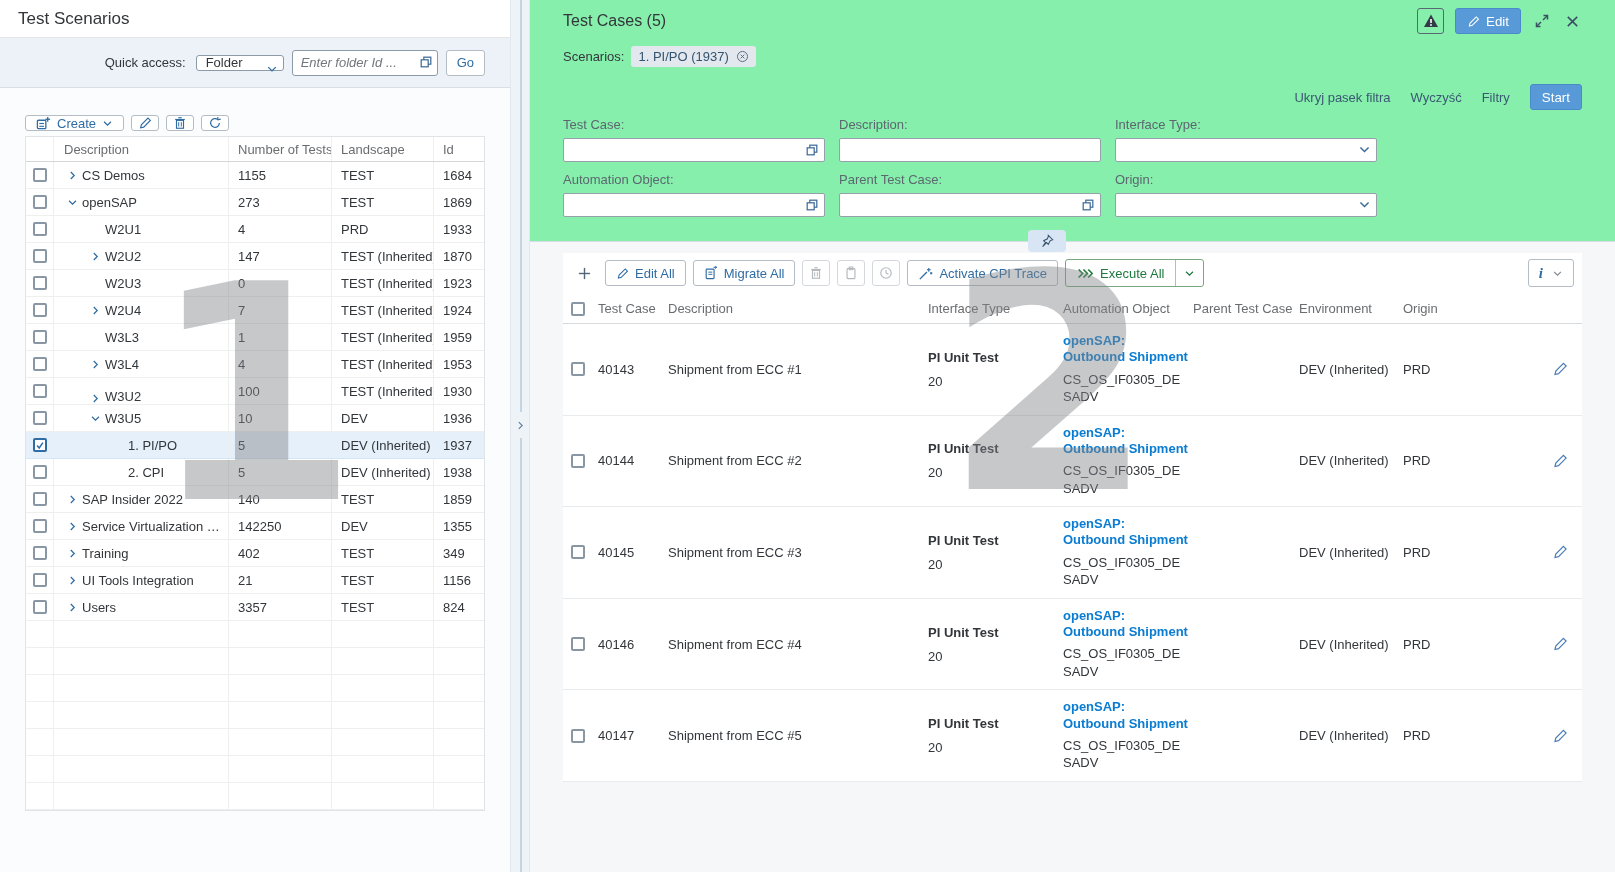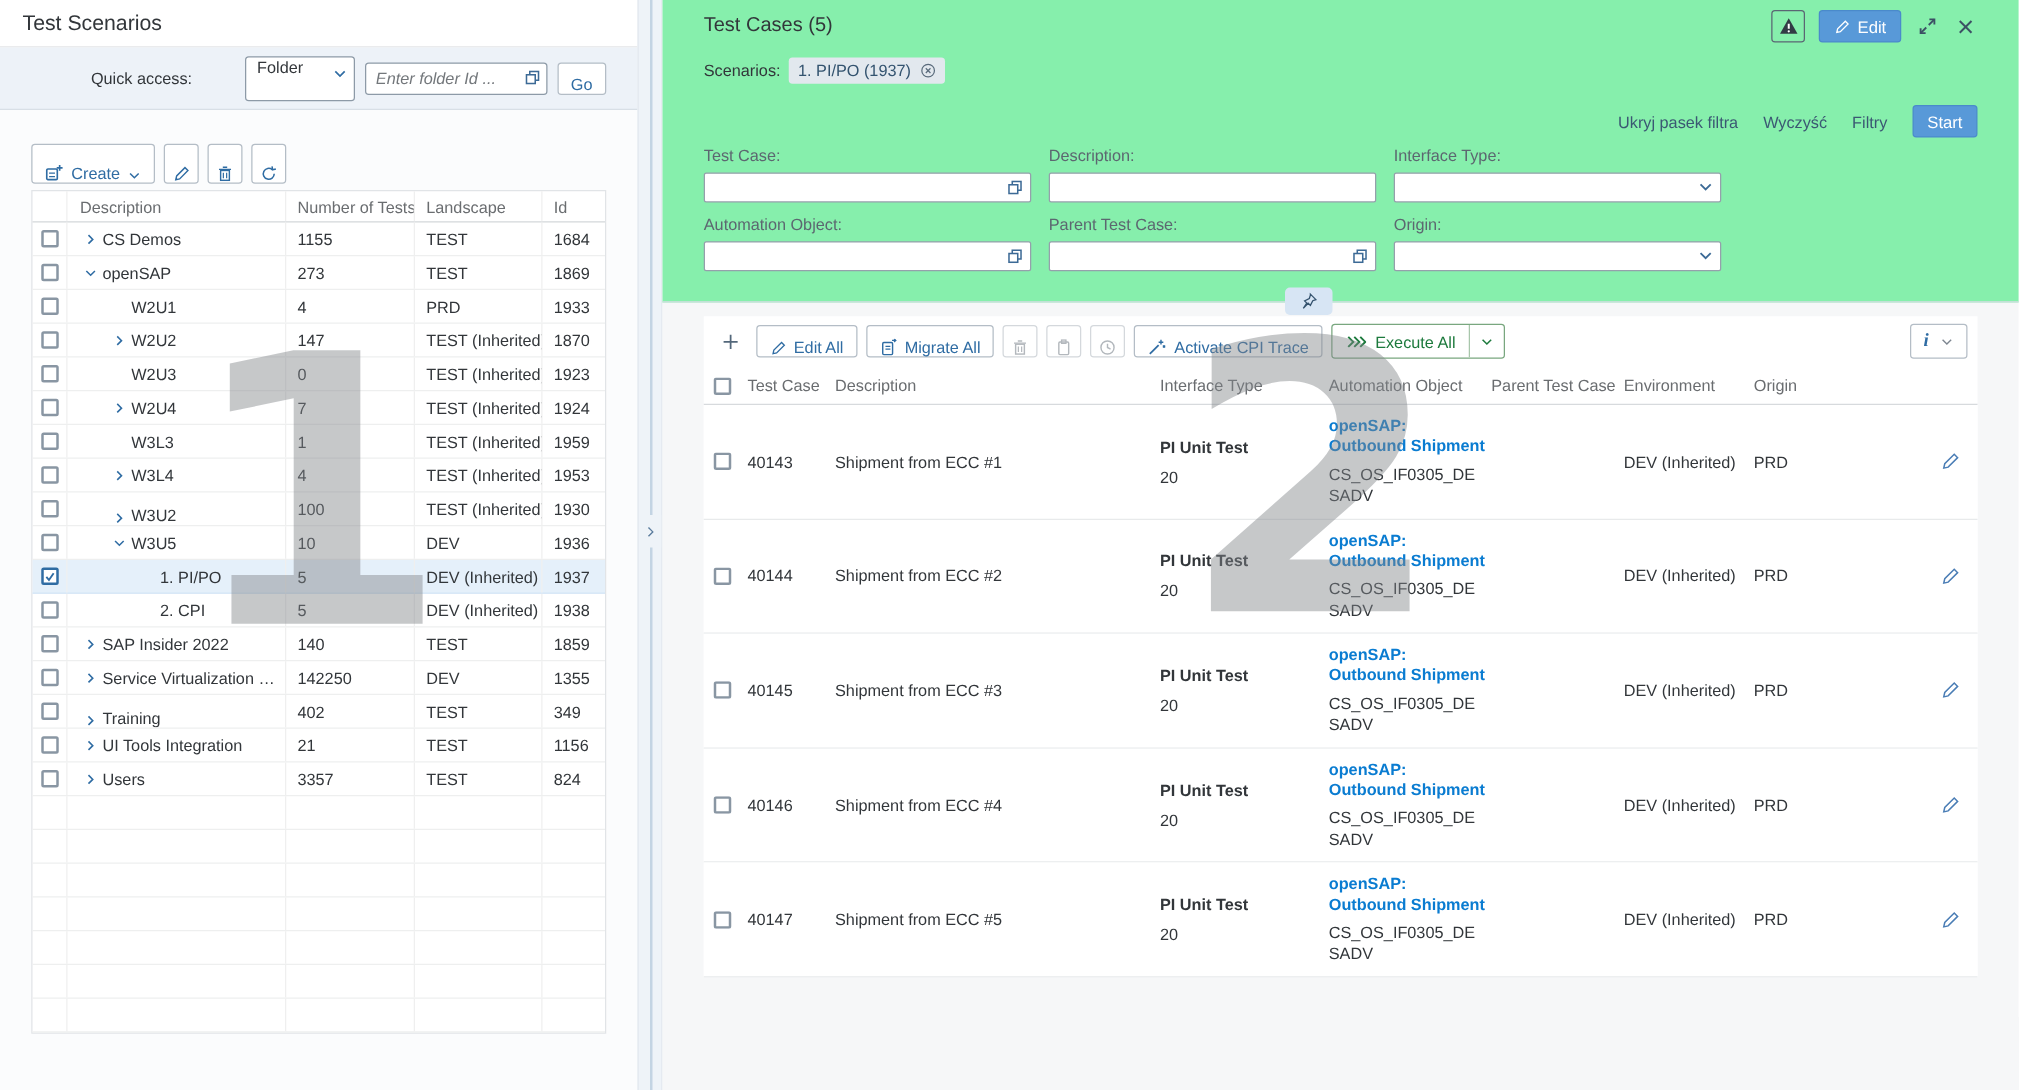--- a/index.html
+++ b/index.html
@@ -11,37 +11,37 @@
   .app { display:flex; width:100%; height:100%; }
 
   
   .left-panel { width:510px; background:#fbfcfd; display:flex; flex-direction:column; }
   .lp-title-bar { height:38px; background:#fff; display:flex; align-items:center;
     padding:0 18px; border-bottom:1px solid #e3e5e7; }
   .lp-title { font-size:17px; color:#32363a; }
   .lp-quick { height:50px; background:#edf2f8; border-bottom:1px solid #d8dfe6;
     display:flex; align-items:center; justify-content:flex-end; padding-right:25px; gap:8px; }
   .lp-quick-label { margin-right:2px; }
-  .sel-box { position:relative; width:88px; height:36px; background:#fff;
-    border:1px solid #8d9aa7; border-radius:3px; display:flex; align-items:flex-start;
-    padding:0 20px 0 9px; cursor:pointer;margin-left:32px; }
+  .sel-box { position:relative; width:88px; height:16px; background:#fff;
+    border:1px solid #8d9aa7; border-radius:3px; display:flex; align-items:flex-end;
+    padding:0 20px 0 9px; cursor:pointer; }
   .sel-box .chev { position:absolute; right:5px; top:7px; color:#2f6ca3; }
   .inp-wrap { position:relative; width:146px; height:26px; }
   .inp-wrap input { width:100%; height:100%; border:1px solid #8d9aa7; border-radius:3px;
     padding:0 24px 0 8px; font-family:inherit; font-size:13px; color:#32363a; }
   .inp-wrap input::placeholder { color:#73777b; font-style:italic; }
   .vh-ico { position:absolute; right:5px; top:5px; color:#3c6a96; cursor:pointer; }
   .btn { height:26px; background:#fff; border:1px solid #b4bdc6; border-radius:3px;
-    color:#2f6ca3; display:inline-flex; align-items:flex-end; gap:6px; padding:0 10px;
+    color:#2f6ca3; display:inline-flex; align-items:center; gap:6px; padding:0 10px;
     font-size:13px; cursor:pointer; white-space:nowrap; }
   .btn-icon-only { width:28px; justify-content:center; padding:0; }
   .btn.disabled { color:#b3b8bd; border-color:#d4d8dc; }
   .lp-content { flex:1; padding:0 25px; }
   .lp-toolbar { margin-top:27px; margin-bottom:5px; display:flex; gap:7px; align-items:center; }
-  .lp-toolbar .btn { height:32px; }
+  .lp-toolbar .btn { height:16px; }
 
   .ltable { background:#fff; border:1px solid #e1e4e7; }
   .lt-header { display:flex; height:25px; align-items:center; color:#6a6d70;
     border-bottom:1px solid #d4d7da; }
   .lt-row { display:flex; height:27px; align-items:center; border-bottom:1px solid #eeefef; }
   .lt-row.selected { background:#e5f0fa; border-bottom-color:#d3e5f6; }
   .lt-cell { height:100%; display:flex; align-items:center; border-right:1px solid #efefef;
     overflow:hidden; white-space:nowrap; }
   .c-lcb  { width:28px; justify-content:center; }
   .c-ldesc{ width:175px; }
@@ -482,21 +482,21 @@
     <div class="lt-cell c-lnum">142250</div>
     <div class="lt-cell c-lland">DEV</div>
     <div class="lt-cell c-lid">1355</div>
   </div>
             <div class="lt-row">
     <div class="lt-cell c-lcb">
       <span class="cb">
         
       </span>
     </div>
-    <div class="lt-cell c-ldesc" style="padding-left: 8px; align-items: flex-end;">
+    <div class="lt-cell c-ldesc" style="padding-left: 8px;">
       <span class="expander">
         <svg width="11" height="11" viewBox="0 0 16 16">
                     <polyline points="5.5,3 10.5,8 5.5,13" fill="none" stroke="currentColor" stroke-width="1.8"></polyline>
                   </svg>
       </span>
       <span class="lt-label">Training</span>
     </div>
     <div class="lt-cell c-lnum">402</div>
     <div class="lt-cell c-lland">TEST</div>
     <div class="lt-cell c-lid">349</div>

